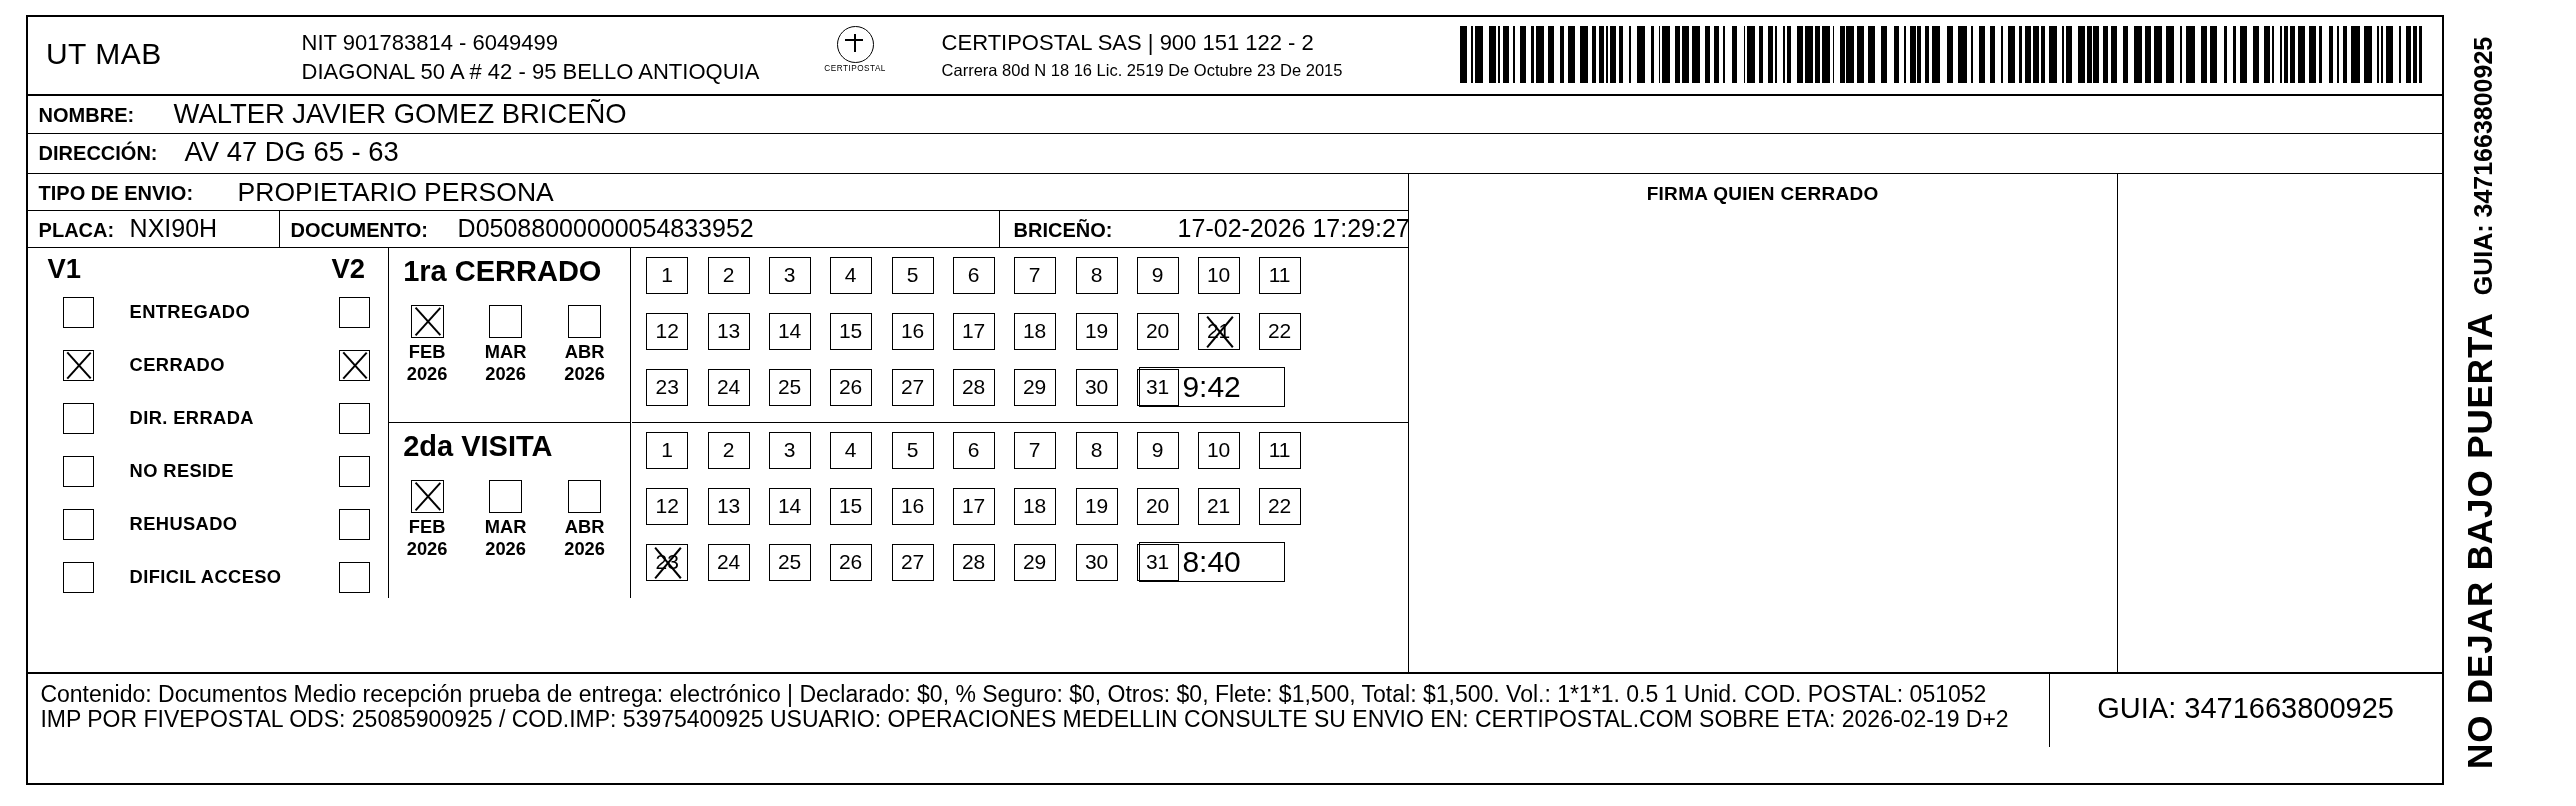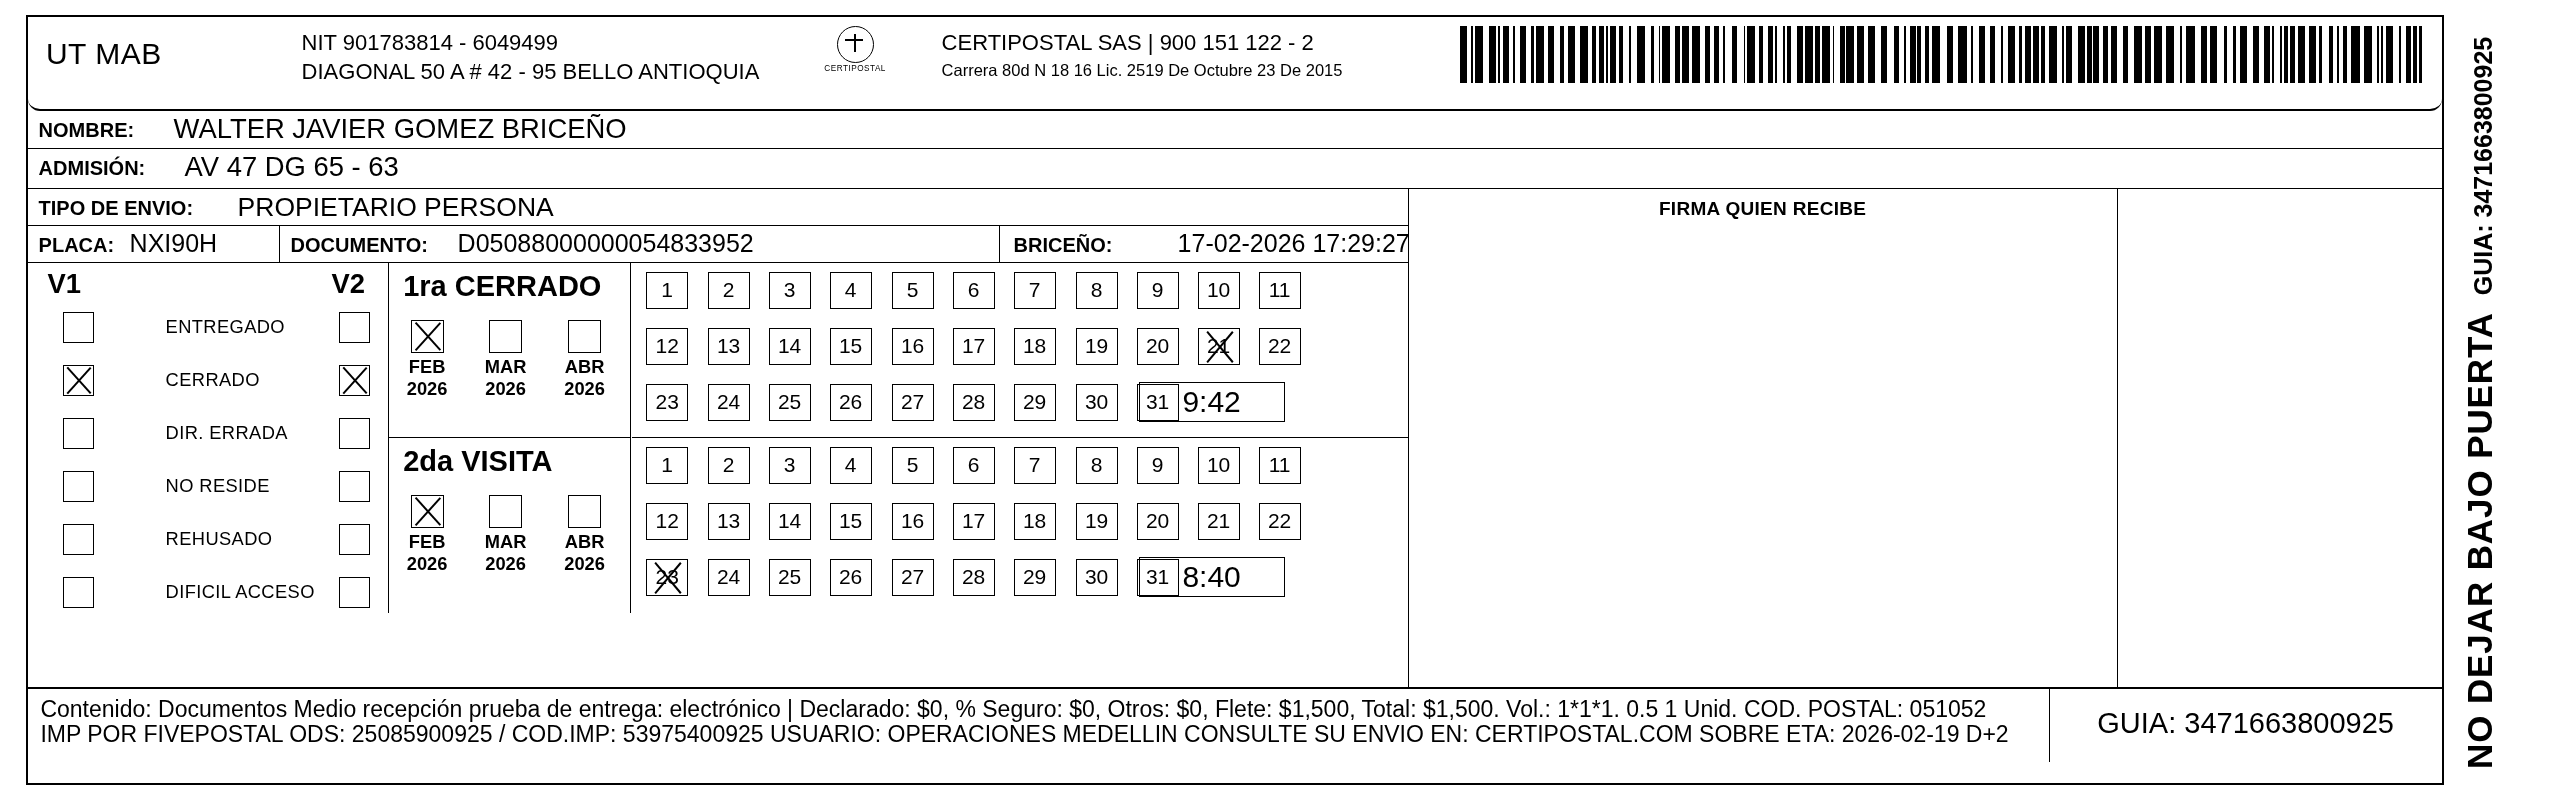--- a/index.html
+++ b/index.html
@@ -27,24 +27,23 @@
     top: 14.6px;
     width: 2418px;
     height: 770px;
     border: 2.7px solid #000;
     box-sizing: border-box;
   }
 
   
   .hdr {
     position: relative;
-    height: 94px;
+    height: 79px;
     border-bottom: 2.7px solid #000;
     box-sizing: border-box;
-    border-radius: 12px;
   }
   .hdr-ut {
     position: absolute;
     left: 18.3px;
     top: 20px;
     font-size: 30px;
     letter-spacing: 0.5px;
   }
   .hdr-nit {
     position: absolute;
@@ -225,23 +224,22 @@
     position: absolute;
     left: 0;
     width: 100%;
     height: 42px;
   }
   .st-row .lbl {
     position: absolute;
     left: 102px;
     top: 11px;
     font-size: 18.3px;
-    font-weight: normal;
+    font-weight: bold;
     letter-spacing: 0.4px;
-    margin-left: 36px;
   }
   .cbx {
     position: absolute;
     width: 31px;
     height: 31px;
     border: 1.8px solid #000;
     box-sizing: border-box;
   }
   .cbx.x::before, .cbx.x::after {
     content: "";
@@ -545,21 +543,21 @@
           <i style="width: 3.7px; margin-right: 6.4px;"></i>
         </div>
     </div>
 
     <div class="row-line" style="height:38px;">
       <div class="k">NOMBRE:</div>
       <div class="v" style="left:146px;">WALTER JAVIER GOMEZ BRICEÑO</div>
     </div>
 
     <div class="row-line" style="height:40px;">
-      <div class="k">ADMISIÓN:</div>
+      <div class="k">DIRECCIÓN:</div>
       <div class="v" style="left:157px;">AV 47 DG 65 - 63</div>
     </div>
 
     <div class="midwrap">
 
       <div class="leftcol">
 
         <div class="sub-line">
           <div class="k" style="left:11px;">TIPO DE ENVIO:</div>
           <div class="v" style="left:210px;">PROPIETARIO PERSONA</div>
@@ -723,21 +721,21 @@
                 <div class="daycell" style="left: 444px; top: 121px;">30</div>
                 <div class="daycell" style="left: 505px; top: 121px;">31</div>
                 <div class="timebox" style="left: 507px; top: 119px;">8:40</div>
               </div>
           </div>
 
         </div>
       </div>
 
       <div class="firma">
-        <div class="colhead">FIRMA QUIEN RECIBE</div>
+        <div class="colhead">FIRMA QUIEN CERRADO</div>
       </div>
 
 
     </div>
 
     <div class="footer">
       <div class="foot-text">
         <div>Contenido: Documentos Medio recepción prueba de entrega: electrónico | Declarado: $0, % Seguro: $0, Otros: $0, Flete: $1,500, Total: $1,500. Vol.: 1*1*1. 0.5  1 Unid. COD. POSTAL: 051052</div>
         <div>IMP POR FIVEPOSTAL ODS: 25085900925 / COD.IMP: 53975400925 USUARIO: OPERACIONES MEDELLIN CONSULTE SU ENVIO EN: CERTIPOSTAL.COM SOBRE ETA: 2026-02-19 D+2</div>
       </div>

